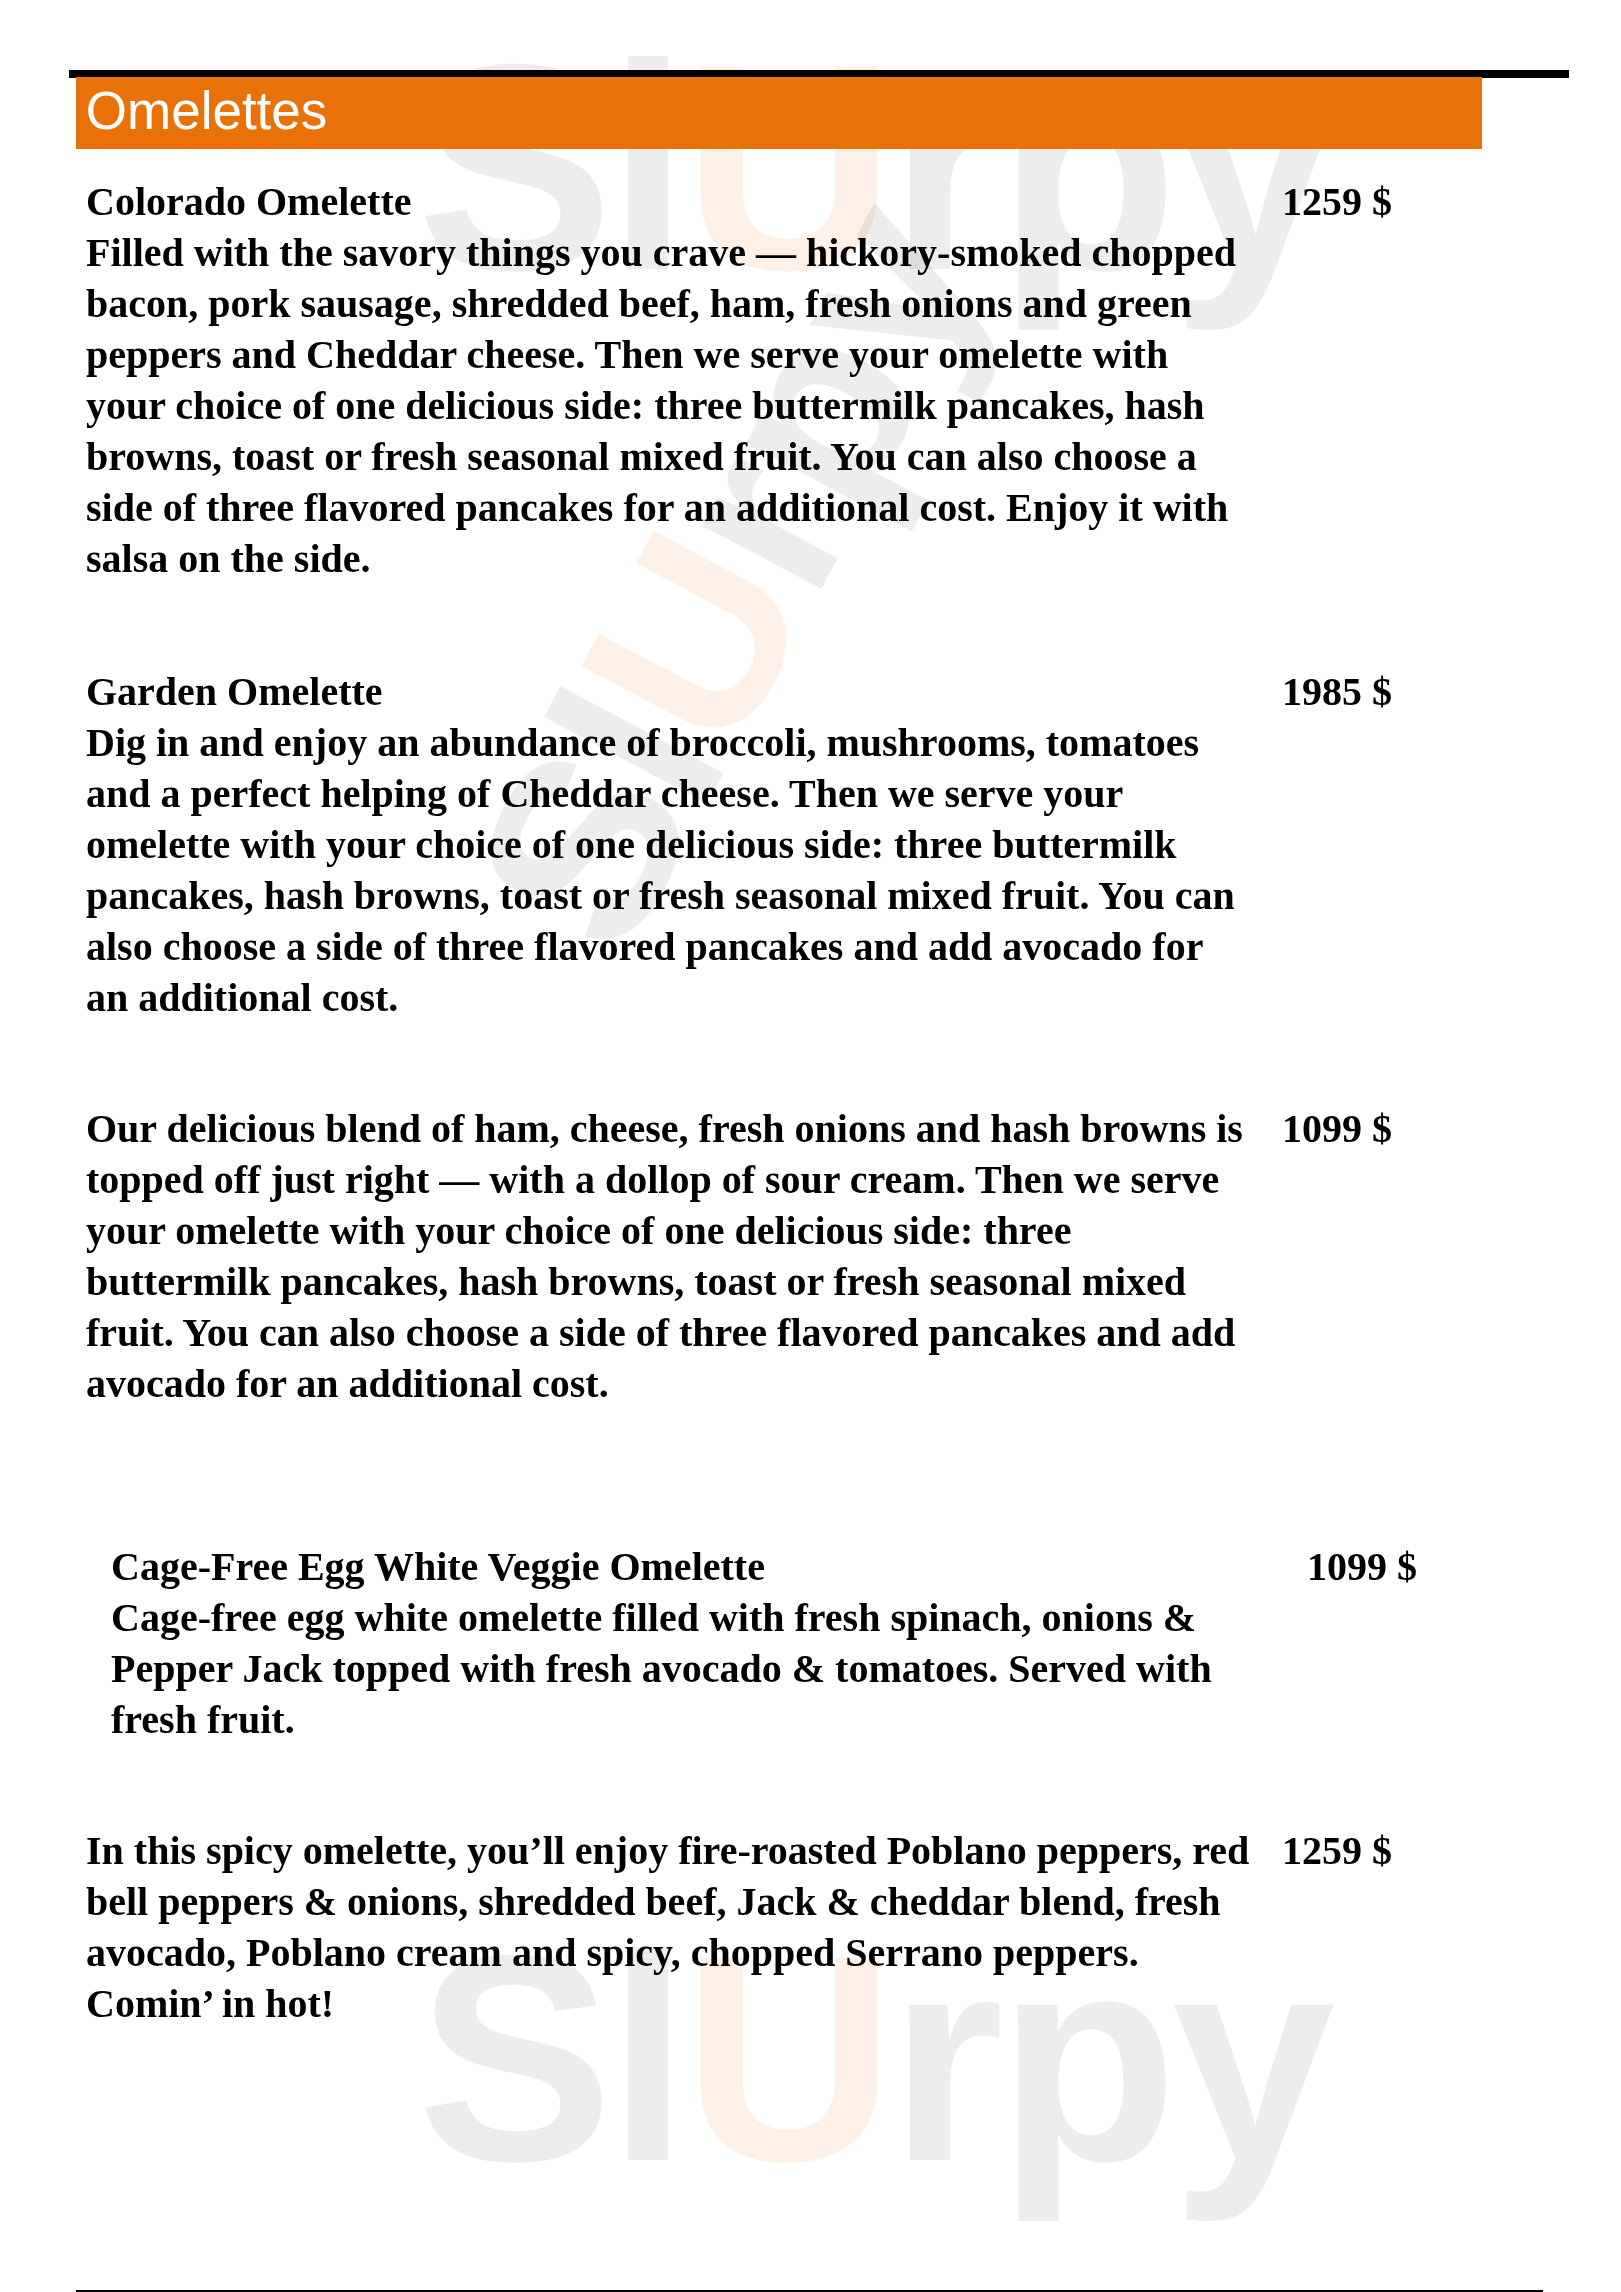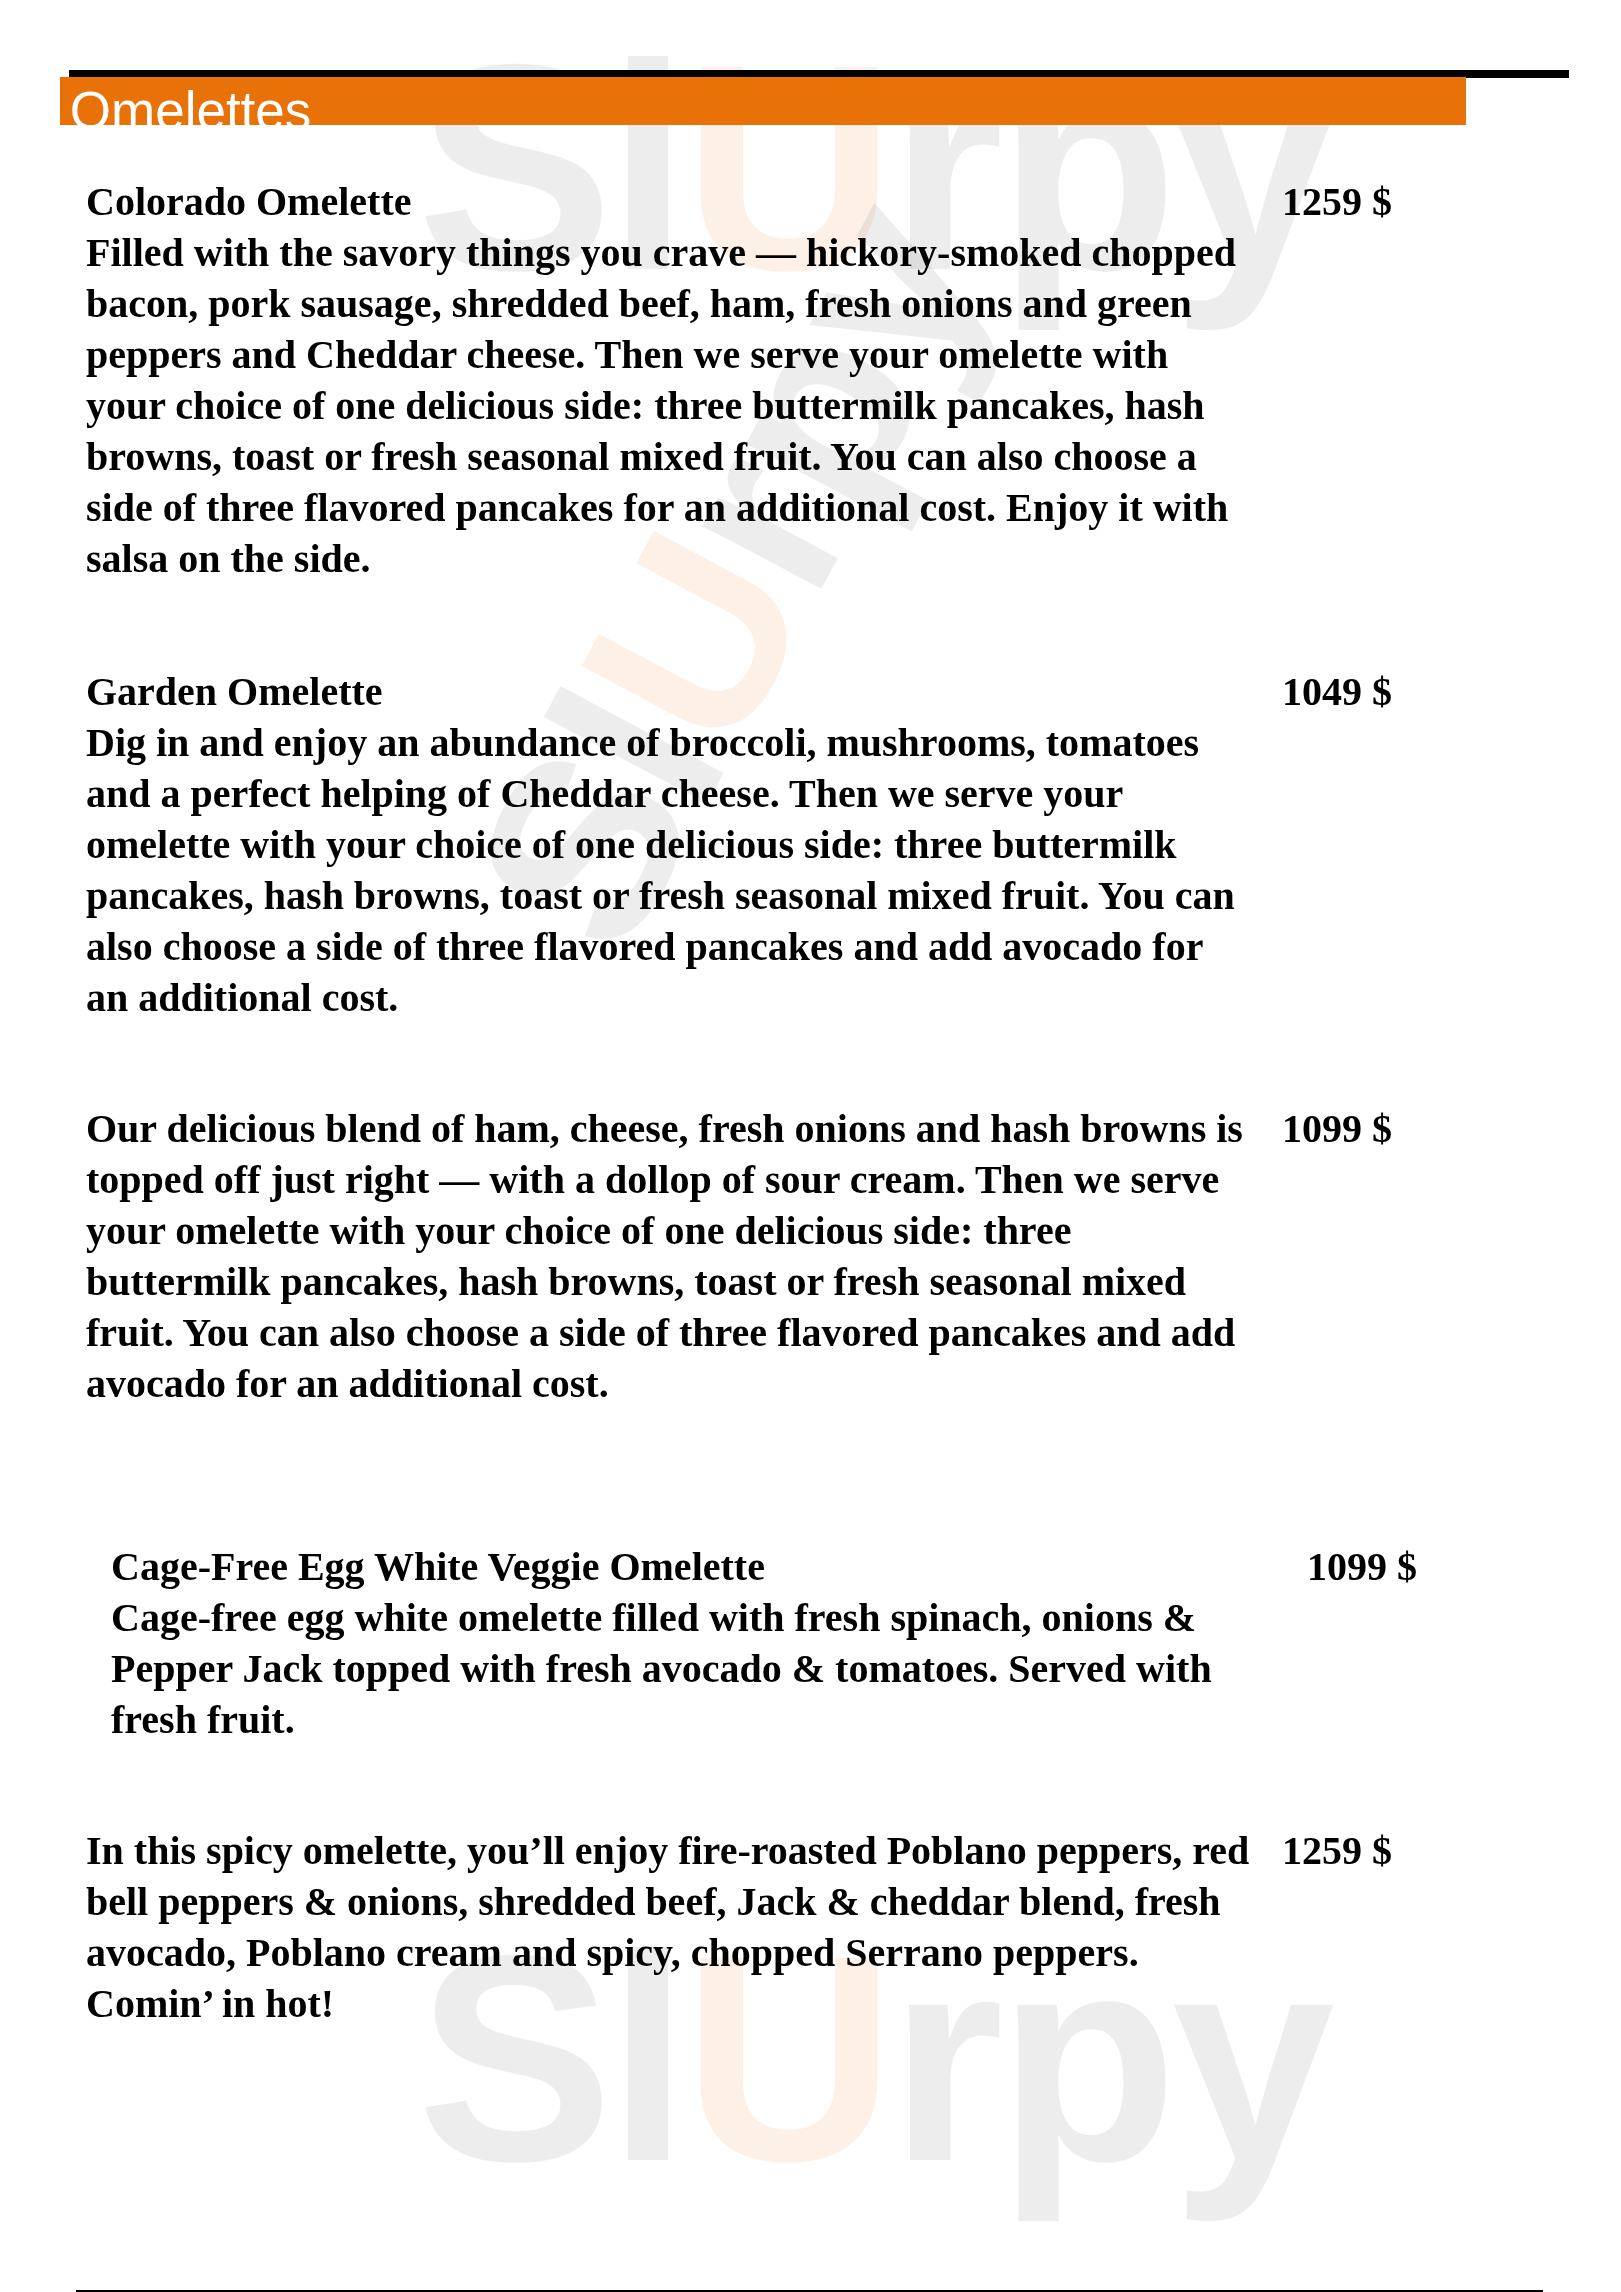--- a/index.html
+++ b/index.html
@@ -4,21 +4,21 @@
 <style>
   html, body { margin: 0; padding: 0; }
   body {
     width: 1621px; height: 2293px; position: relative; overflow: hidden;
     background: #ffffff;
     font-family: "Liberation Serif", "DejaVu Serif", serif;
     color: #000;
   }
   .top-rule { position: absolute; left: 69px; top: 70px; width: 1500px; height: 7.8px; background: #000; }
   .section-bar {
-    position: absolute; left: 60px; top: 77px; width: 1406px; height: 48px;
+    position: absolute; left: 76px; top: 77px; width: 1406px; height: 72px;
     background: #E97208;
   }
   .section-title {
     position: absolute; left: 9.8px; top: 2px;
     font-family: "Liberation Sans", "DejaVu Sans", sans-serif;
     font-size: 53px; line-height: 63px; color: #ffffff;
   }
   .watermark {
     position: absolute; pointer-events: none;
     font-family: "Liberation Sans", "DejaVu Sans", sans-serif;
@@ -50,21 +50,21 @@
 </div>
 
 <div class="item" style="top:176px;">
   <span class="item-name">Colorado Omelette</span>
   <span class="item-price">1259 $</span>
   <span class="item-desc">Filled with the savory things you crave — hickory-smoked chopped bacon, pork sausage, shredded beef, ham, fresh onions and green peppers and Cheddar cheese. Then we serve your omelette with your choice of one delicious side: three buttermilk pancakes, hash browns, toast or fresh seasonal mixed fruit. You can also choose a side of three flavored pancakes for an additional cost. Enjoy it with salsa on the side.</span>
 </div>
 
 <div class="item" style="top:666px;">
   <span class="item-name">Garden Omelette</span>
-  <span class="item-price">1049 $</span>
+  <span class="item-price">1985 $</span>
   <span class="item-desc">Dig in and enjoy an abundance of broccoli, mushrooms, tomatoes and a perfect helping of Cheddar cheese. Then we serve your omelette with your choice of one delicious side: three buttermilk pancakes, hash browns, toast or fresh seasonal mixed fruit. You can also choose a side of three flavored pancakes and add avocado for an additional cost.</span>
 </div>
 
 <div class="item" style="top:1103px;">
   <span class="item-price">1099 $</span>
   <span class="item-desc">Our delicious blend of ham, cheese, fresh onions and hash browns is topped off just right — with a dollop of sour cream. Then we serve your omelette with your choice of one delicious side: three buttermilk pancakes, hash browns, toast or fresh seasonal mixed fruit. You can also choose a side of three flavored pancakes and add avocado for an additional cost.</span>
 </div>
 
 <div class="item" style="top:1541px;margin-left:25px;">
   <span class="item-name">Cage-Free Egg White Veggie Omelette</span>

